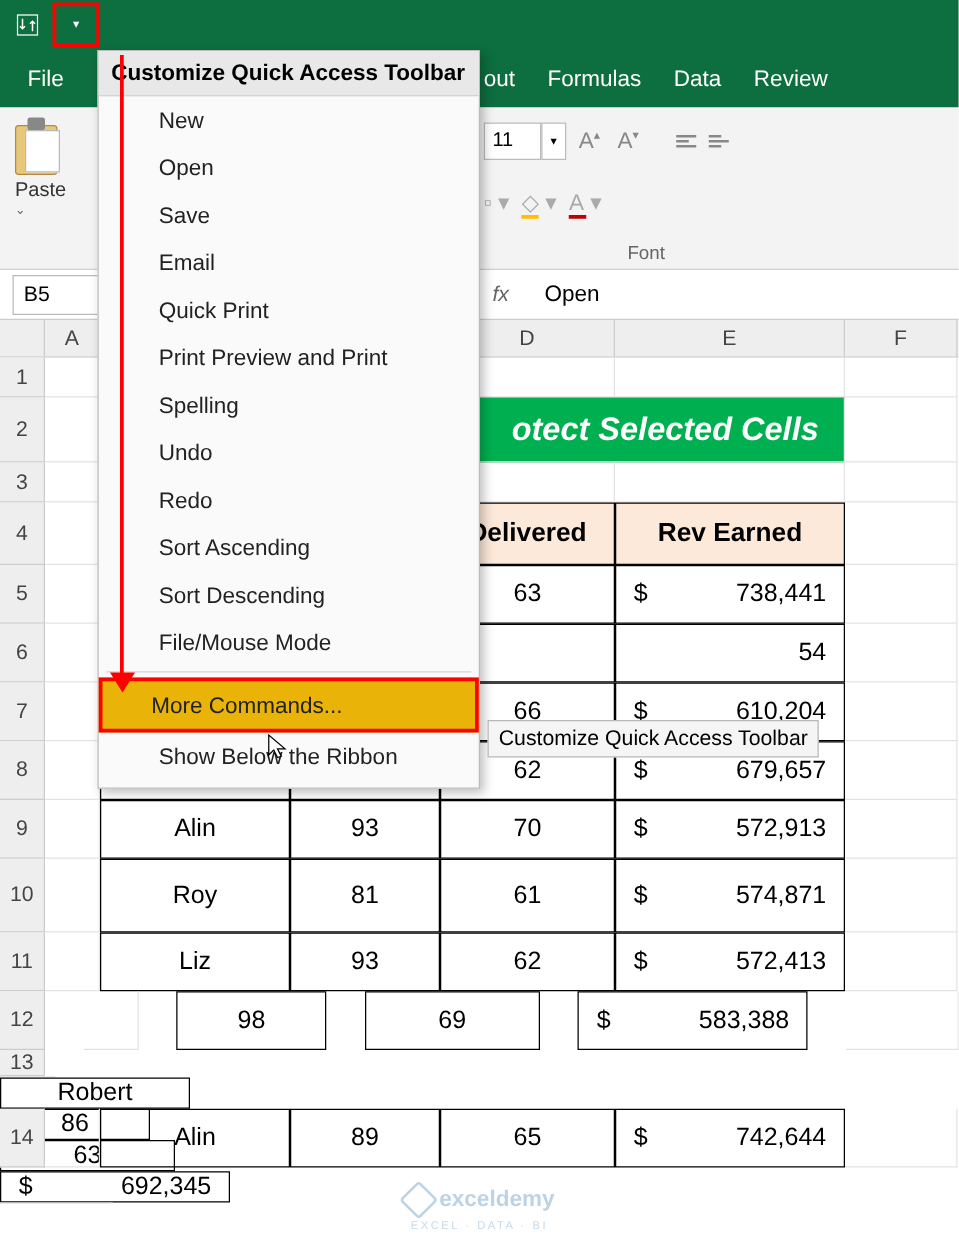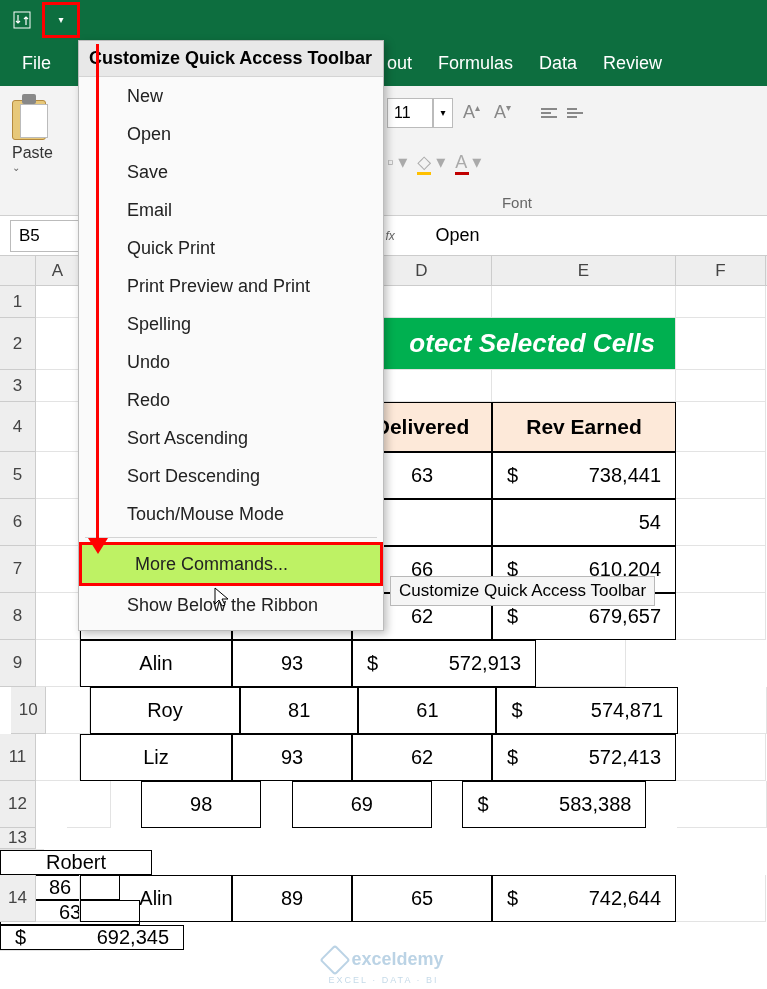--- a/index.html
+++ b/index.html
@@ -27,21 +27,21 @@
 .AA { font-size: 18px; color: #888; padding: 0 4px; }
 .row2 { display: flex; gap: 10px; color: #aaa; font-size: 18px; margin-top: 10px; align-items: center;}
 .font-label { font-size: 15px; color: #666; margin-top: 8px; text-align: center; width: 100%; }
 .align-icons { display: flex; gap: 4px; color: #888; }
 .align-icons .a { width: 22px; height: 22px; display:flex; flex-direction:column; justify-content:center; gap:2px;}
 .align-icons .a span{ height:2px; background:#888; width:16px;}
 .align-icons .a span.s{ width:10px;}
 
 .namebox-row { height: 40px; display: flex; align-items: center; border-bottom: 1px solid #ccc; background: #fff; }
 .namebox { width: 84px; height: 32px; border: 1px solid #bbb; margin: 0 6px 0 10px; display: flex; align-items: center; padding: 0 8px; font-size: 17px; }
-.fx-label { width: 30px; font-style: italic; color: #666; font-size: 12px; margin-left: 280px;}
+.fx-label { width: 30px; font-style: italic; color: #666; font-size: 17px; text-align: center; margin-left: 280px;}
 .formula-bar { flex: 1; height: 32px; padding: 0 10px; display: flex; align-items: center; font-size: 18px; margin-left: 10px;}
 
 .grid-area { position: relative; }
 .col-headers { display: flex; height: 30px; background: #eee; border-bottom: 1px solid #ccc; }
 .corner { width: 36px; border-right: 1px solid #ccc; background: #eee; }
 .colh { flex: none; border-right: 1px solid #ccc; display: flex; align-items: center; justify-content: center; font-size: 17px; color: #444; background: #eee; }
 .cA { width: 44px; } .cB { width: 152px; } .cC { width: 120px; } .cD { width: 140px; } .cE { width: 184px; } .cF { width: 90px; }
 
 .rows { }
 .row { display: flex; height: 44px; }
@@ -53,21 +53,21 @@
 .hdr-cell { background: #fde9d9; font-weight: bold; font-size: 21px; border: 1.5px solid #000 !important; }
 .tcell { border: 1.5px solid #000 !important; font-size: 20px; }
 .tcell.E { justify-content: space-between; padding: 0 14px; }
 .tcell.E .cur { }
 .tcell.E .amt { }
 
 
 .qat-menu { position: absolute; top: 40px; left: 78px; width: 306px; background: #fafafa; border: 1px solid #bcbcbc; box-shadow: 3px 3px 8px rgba(0,0,0,0.25); z-index: 100; padding-bottom: 6px; }
 .qat-menu .menu-title { background: #e8e8e8; height: 36px; display: flex; align-items: center; padding: 0 10px; font-weight: bold; font-size: 18px; border-bottom: 1px solid #d4d4d4; }
 .qat-menu .item { height: 38px; display: flex; align-items: center; padding: 0 10px 0 48px; font-size: 18px; color: #222; cursor: pointer; position: relative;}
-.qat-menu .item.hovered { background: #bef264; border: 3px solid #ff0000; height: 44px; padding-left: 53px;}
+.qat-menu .item.hovered { background: #eab308; border: 3px solid #ff0000; height: 44px; padding-left: 39px;}
 .qat-menu .sep { height: 1px; background: #d4d4d4; margin: 4px 6px; }
 
 .tooltip { position: absolute; top: 576px; left: 390px; background: #f5f5f5; border: 1px solid #b8b8b8; padding: 4px 8px; font-size: 17px; z-index: 110; }
 .red-arrow { position: absolute; top: 44px; left: 96px; width: 2px; height: 514px; z-index: 120; pointer-events:none;}
 .red-arrow .line { position:absolute; top:0; left:0; width:3px; height:500px; background:#ff0000;}
 .red-arrow .head { position:absolute; top:494px; left:-8px; width:0; height:0; border-left:10px solid transparent; border-right:10px solid transparent; border-top:16px solid #ff0000;}
 
 .cursor { position: absolute; top: 586px; left: 213px; z-index: 130; font-size: 20px; pointer-events:none; color:#000;}
 .watermark { position: absolute; bottom: 18px; left: 50%; transform: translateX(-50%); color: rgba(60,130,180,0.35); font-size: 18px; font-weight: bold; z-index: 50; display:flex; gap:6px;}
 .watermark .logo { width:22px; height:22px; border:2px solid rgba(60,130,180,0.35); border-radius:3px; transform: rotate(45deg);}
@@ -234,27 +234,28 @@
           <span class="cur">$</span>
           <span class="amt">679,657</span>
         </div>
         <div class="cell F"></div>
       </div>
       <div class="row" style="height: 47px;">
         <div class="rowh">9</div>
         <div class="cell A"></div>
         <div class="cell B tcell">Alin</div>
         <div class="cell C tcell">93</div>
+        <div class="cell D tcell">70</div>
         <div class="cell E tcell">
           <span class="cur">$</span>
           <span class="amt">572,913</span>
         </div>
         <div class="cell F"></div>
       </div>
-      <div class="row" style="height: 47px; padding-left: 11px;">
+      <div class="row" style="height: 59px;">
         <div class="rowh">10</div>
         <div class="cell A"></div>
         <div class="cell B tcell">Roy</div>
         <div class="cell C tcell">81</div>
         <div class="cell D tcell">61</div>
         <div class="cell E tcell">
           <span class="cur">$</span>
           <span class="amt">574,871</span>
         </div>
         <div class="cell F"></div>
@@ -316,21 +317,21 @@
       <div class="item">Open</div>
       <div class="item">Save</div>
       <div class="item">Email</div>
       <div class="item">Quick Print</div>
       <div class="item">Print Preview and Print</div>
       <div class="item">Spelling</div>
       <div class="item">Undo</div>
       <div class="item">Redo</div>
       <div class="item">Sort Ascending</div>
       <div class="item">Sort Descending</div>
-      <div class="item">Touch/Mouse Mode</div>
+      <div class="item">File/Mouse Mode</div>
     </div>
   <div class="sep"></div>
   <div class="item hovered">
     <span>More Commands...</span>
   </div>
   <div class="item">Show Below the Ribbon</div>
 </div>
 
 <div class="tooltip">Customize Quick Access Toolbar</div>
 

